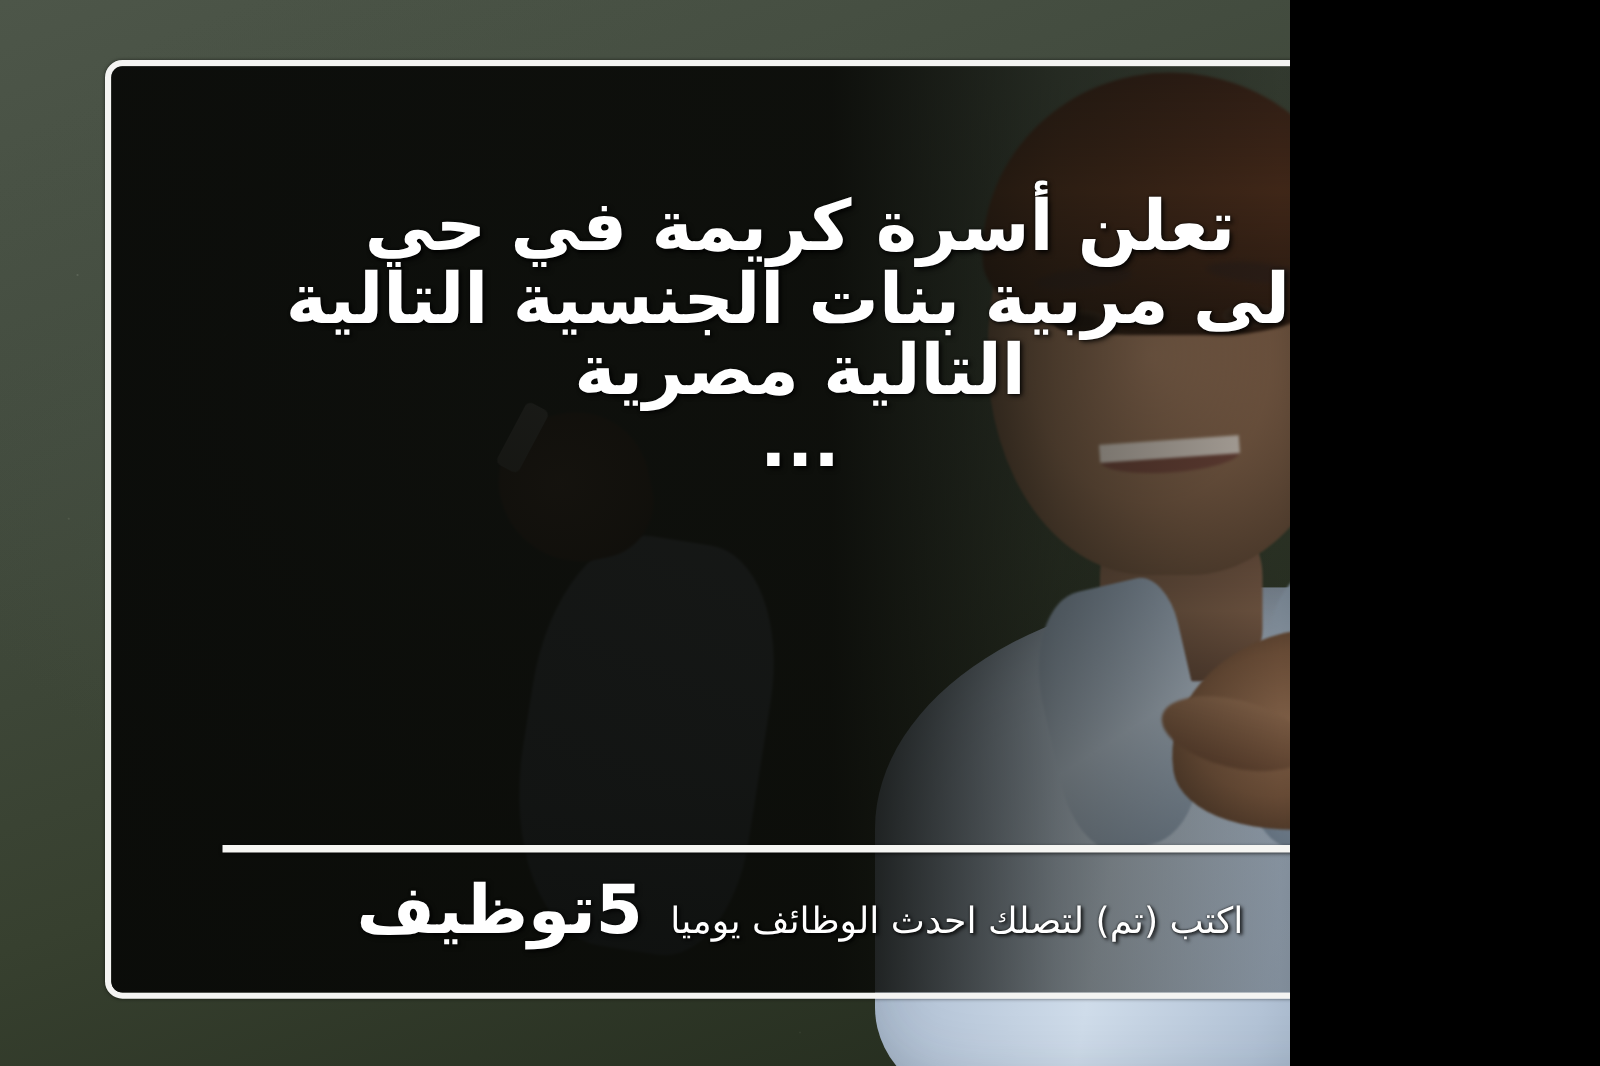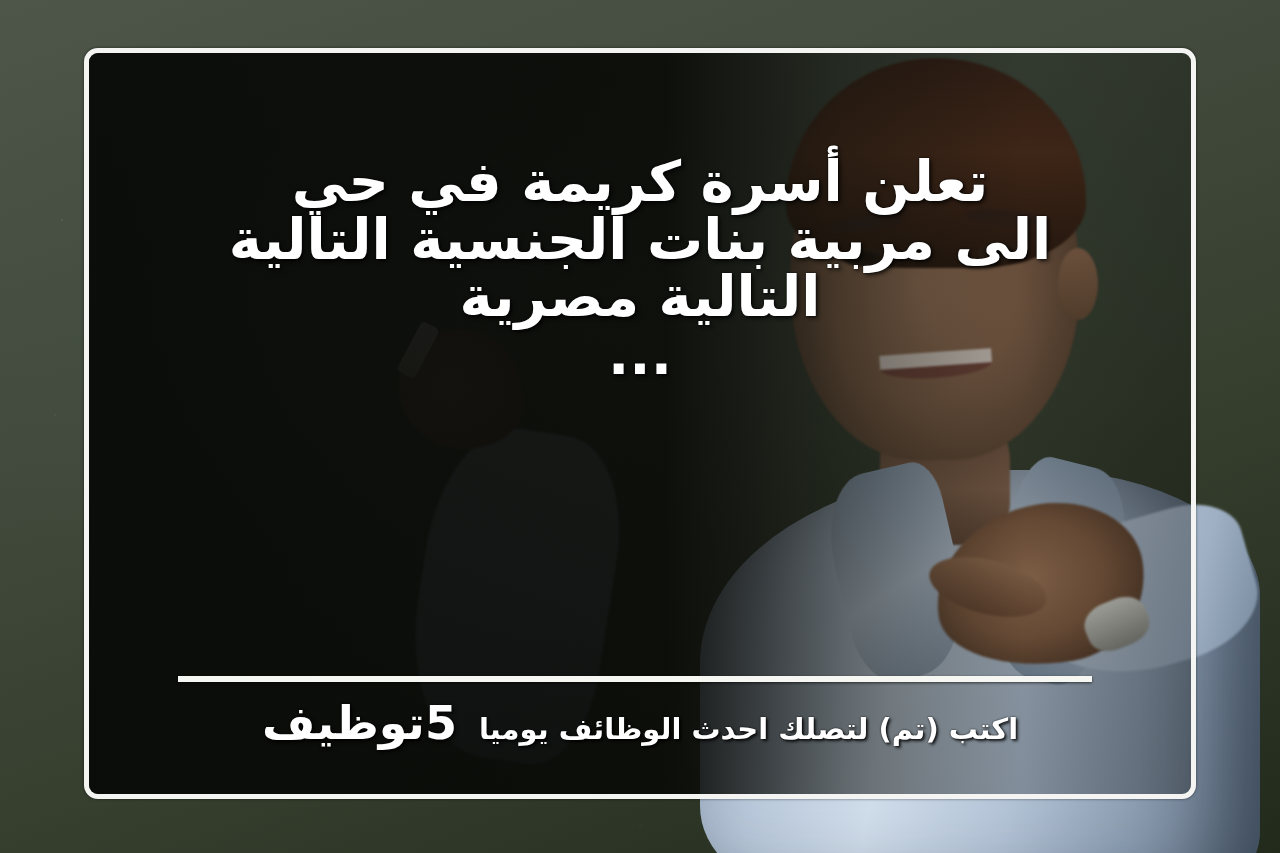--- a/index.html
+++ b/index.html
@@ -7,21 +7,21 @@
     margin: 0;
     padding: 0;
     background: #000;
   }
   body {
     font-family: "DejaVu Sans", "Liberation Sans", sans-serif;
   }
 
   .stage {
     position: relative;
-    width: 1280px;
+    width: 1032px;
     height: 853px;
     overflow: hidden;
     background: #3f4a3e;
   }
 
   
   .photo {
     position: absolute;
     inset: 0;
     background:
@@ -258,27 +258,27 @@
     top: 648px;
     display: flex;
     flex-direction: row;
     align-items: baseline;
     justify-content: center;
     gap: 22px;
     padding: 0 20px;
     white-space: nowrap;
   }
   .footer .brand {
-    font-size: 46px;
+    font-size: 54px;
     font-weight: bold;
     text-shadow: 0 0 2px rgba(0,0,0,.85), 2px 2px 4px rgba(0,0,0,.8);
   }
   .footer .tagline {
     font-size: 29px;
-    font-weight: bold;
+    font-weight: normal;
     text-shadow: 0 0 2px rgba(0,0,0,.85), 2px 2px 3px rgba(0,0,0,.8);
   }
 </style>
 </head>
 <body>
 
 <div class="stage">
 
   <div class="photo"></div>
   <div class="board-dust"></div>

